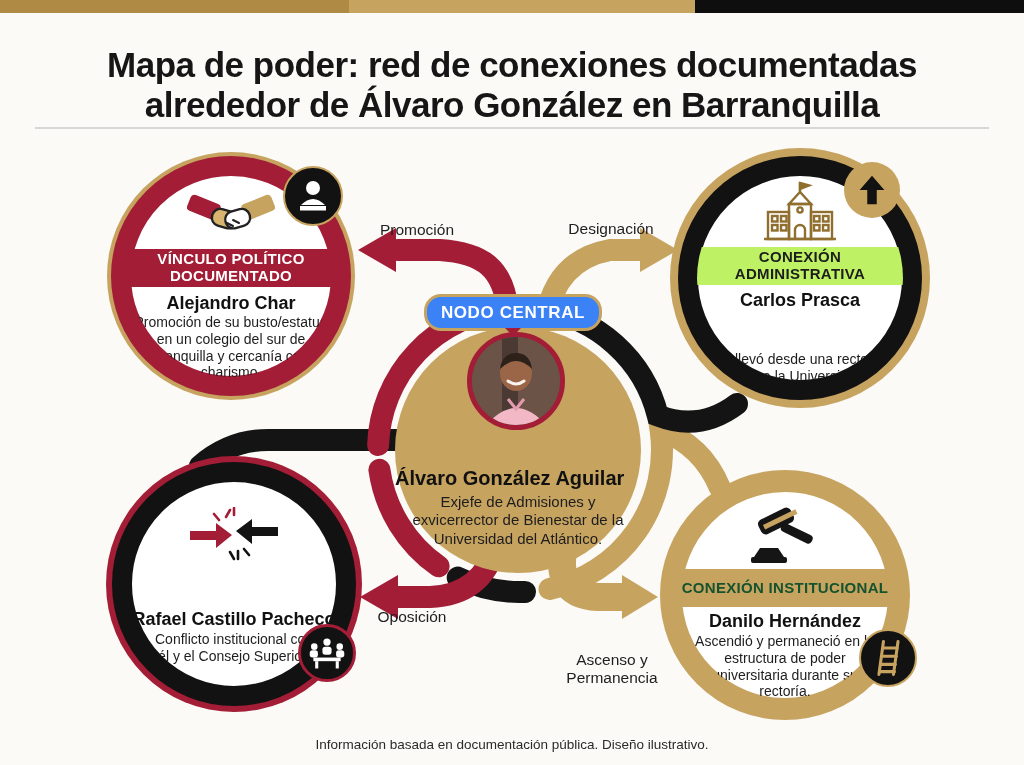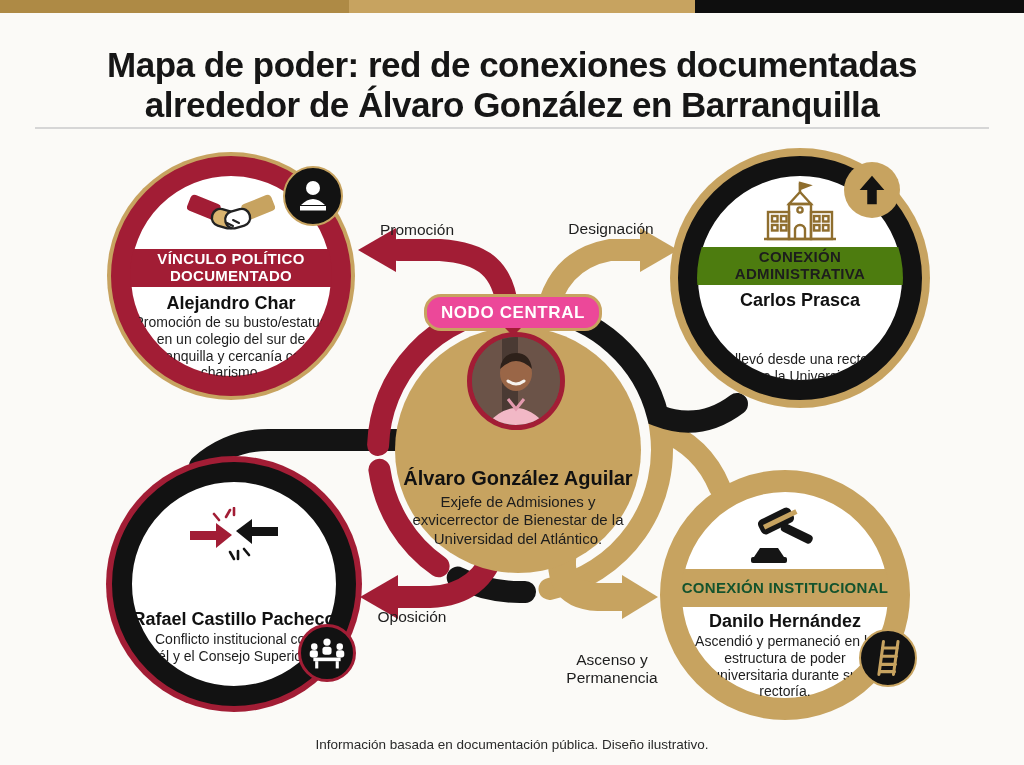--- a/index.html
+++ b/index.html
@@ -27,45 +27,45 @@
   .node-tr{left:678px; top:156px; width:204px; height:204px; border:20px solid #121212; box-shadow:0 0 0 8px #C7A360;}
   .node-bl{left:112px; top:462px; width:204px; height:204px; border:20px solid #121212; box-shadow:0 0 0 6px #A21D35;}
   .node-br{left:660px; top:470px; width:206px; height:206px; border:22px solid #C7A360;}
   .node-inner{position:absolute; inset:-1px; border-radius:50%; overflow:hidden;}
   .node-icon{position:absolute; left:0; right:0; display:flex; justify-content:center;}
   .band{
     position:absolute; left:-3px; right:-3px; display:flex; align-items:center; justify-content:center;
     text-align:center; font-weight:bold; line-height:1.12; letter-spacing:.3px;
   }
   .band-crimson{background:#A21D35; color:#fff;}
-  .band-tan-dark{background:#4d7c0f; color:#1d1d1d;}
+  .band-tan-dark{background:#bef264; color:#1d1d1d;}
   .band-black{background:#141414; color:#fff;}
   .band-tan-light{background:#C7A360; color:#14532d;}
   .node-name{position:absolute; left:0; right:0; text-align:center; font-weight:bold; font-size:18px; color:#111;}
   .node-desc{position:absolute; left:4px; right:4px; text-align:center; font-size:14px; line-height:1.2; color:#1d1d1d;}
   
   .node-central{
     position:absolute; left:395px; top:327px; width:246px; height:246px;
     background:#C7A360; border-radius:50%; z-index:2;
   }
   .central-pill{
     position:absolute; left:424px; top:294px; width:172px; height:31px; z-index:4;
-    background:#ec4899; border:3px solid #C7A360; border-radius:17px;
+    background:#3b82f6; border:3px solid #C7A360; border-radius:17px;
     display:flex; align-items:center; justify-content:center;
     color:#fff; font-weight:bold; font-size:17px; letter-spacing:.6px;
   }
   .central-pill:after{
     content:""; position:absolute; left:50%; top:100%; margin-left:-8px;
     border:8px solid transparent; border-top-color:#A21D35;
   }
   .photo{
     position:absolute; left:72px; top:5px; width:88px; height:88px;
     border:5px solid #A21D35; border-radius:50%; overflow:hidden; background:#6b5348;
   }
-  .central-name{position:absolute; left:0; right:0; top:140px; text-align:center; font-weight:bold; font-size:20px; color:#111;}
+  .central-name{position:absolute; left:0; right:0; top:140px; font-weight:bold; font-size:20px; color:#111;}
   .central-desc{position:absolute; left:16px; right:16px; top:166px; text-align:center; font-size:15px; line-height:1.22; color:#1d1d1d;}
   
   .badge{position:absolute; border-radius:50%; display:flex; align-items:center; justify-content:center; z-index:4;}
   .badge-tl{left:283px; top:166px; width:56px; height:56px; background:#121212; border:2px solid #C7A360;}
   .badge-tr{left:844px; top:162px; width:56px; height:56px; background:#C7A360;}
   .badge-bl{left:298px; top:624px; width:52px; height:52px; background:#121212; border:3px solid #A21D35;}
   .badge-br{left:859px; top:629px; width:54px; height:54px; background:#121212; border:2px solid #C7A360;}
   
   .conn-label{position:absolute; width:130px; text-align:center; font-size:15.5px; color:#1e1e1e; z-index:3; line-height:1.18;}
   .lbl-promocion{left:352px; top:221px;}

